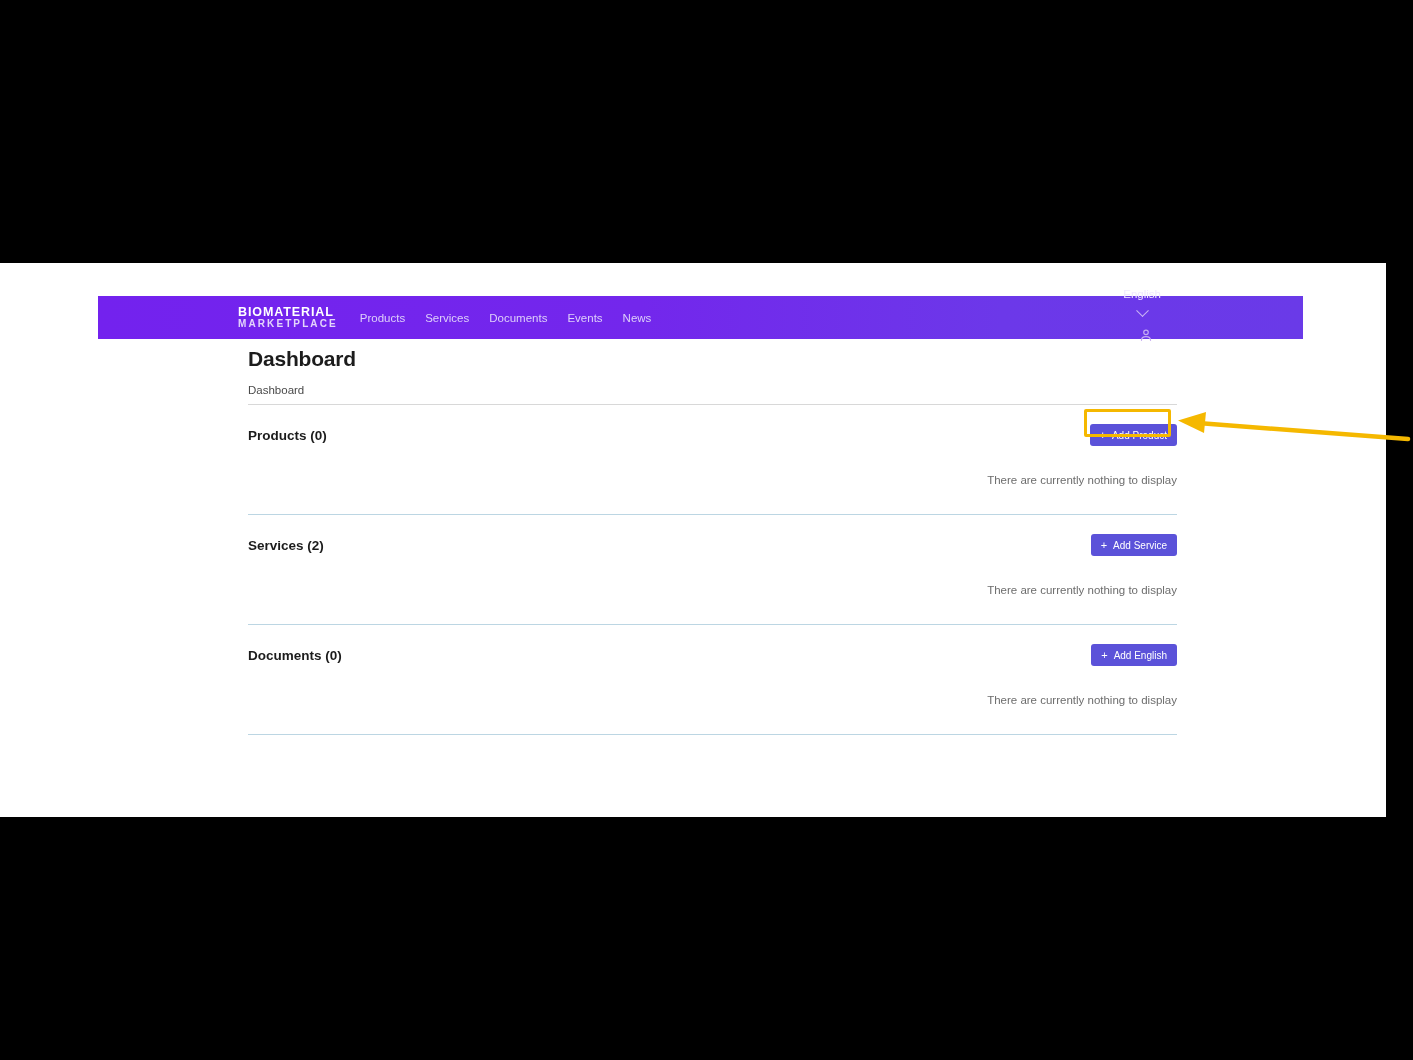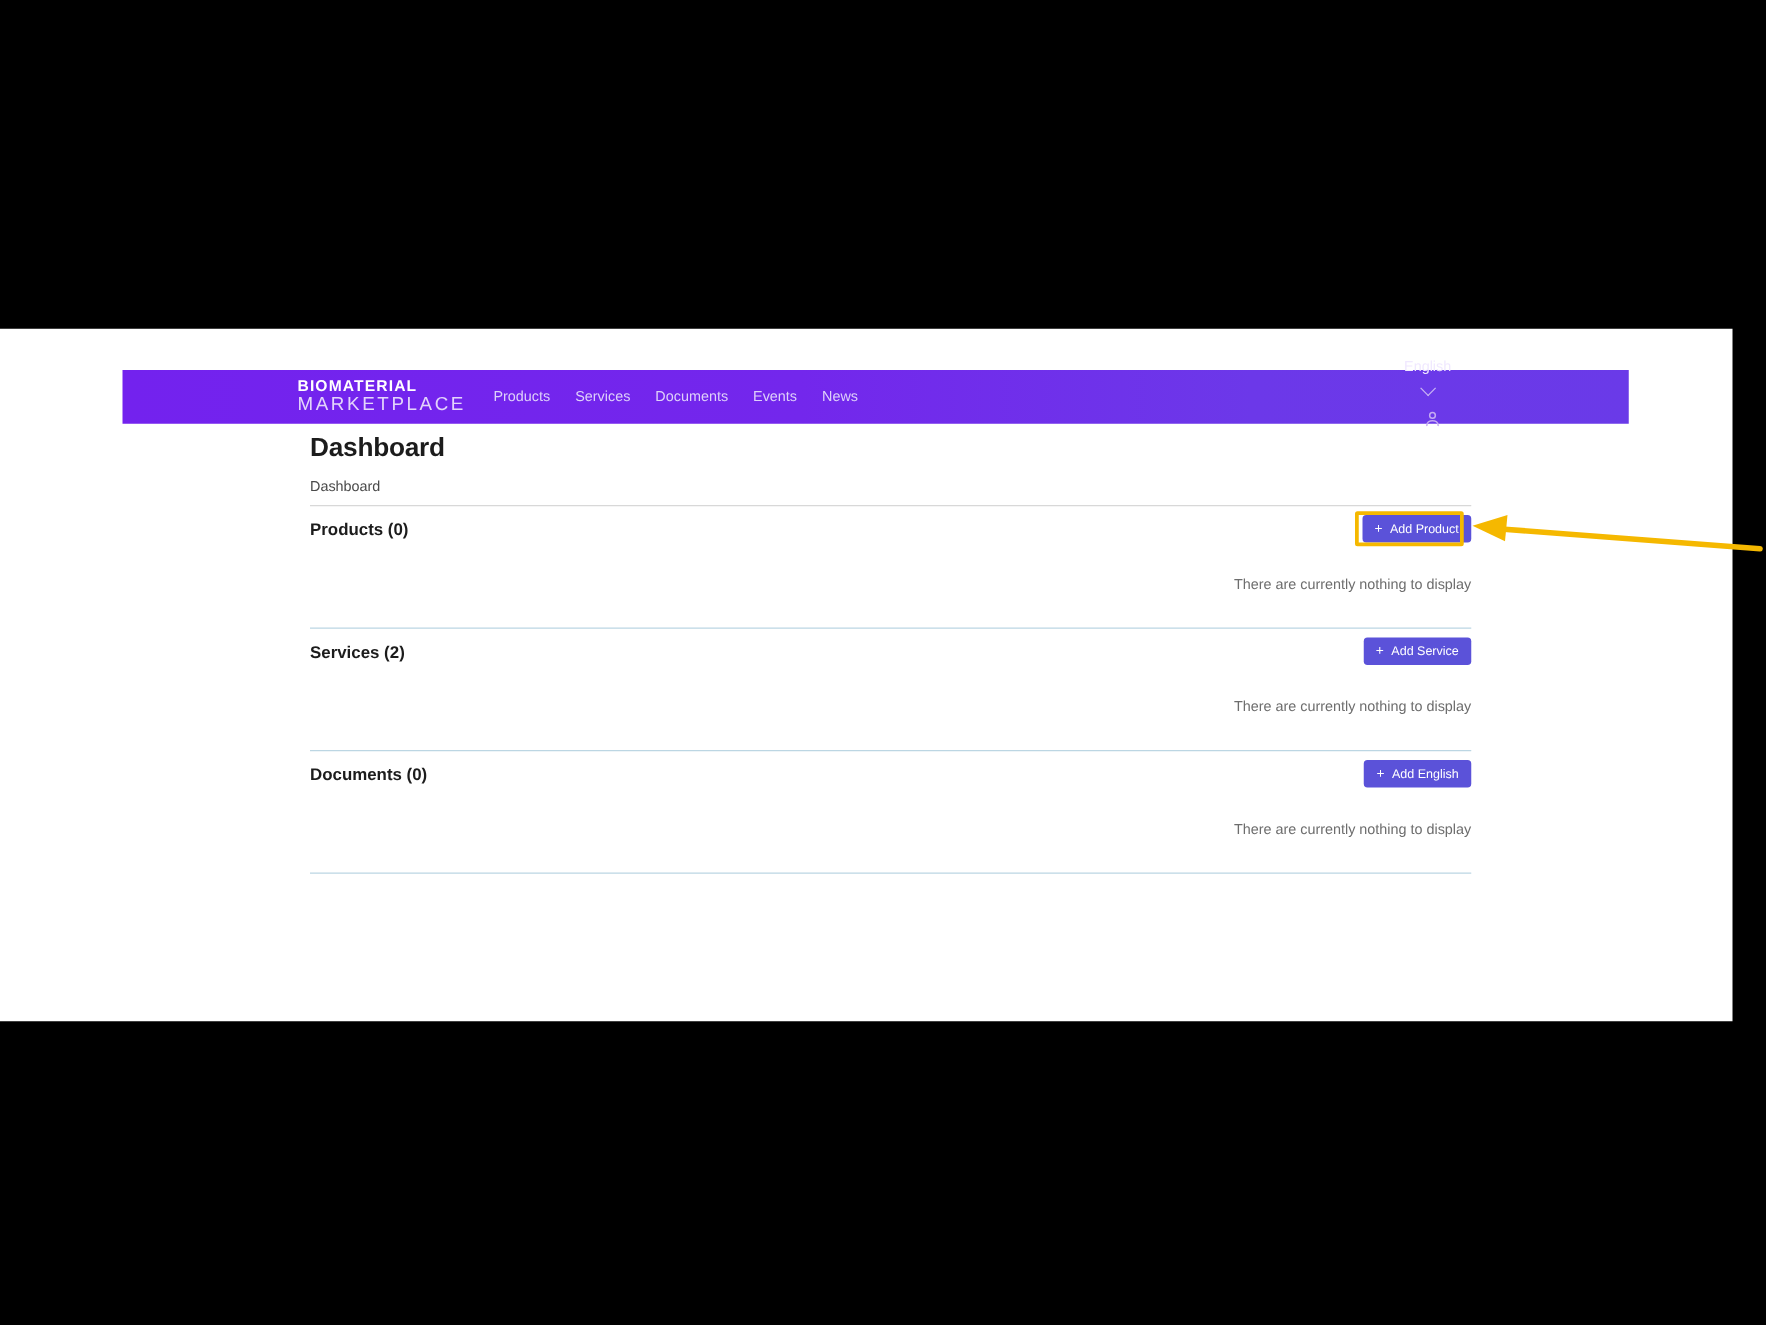--- a/index.html
+++ b/index.html
@@ -42,22 +42,22 @@
   }
   #brand .brand-top {
     display: block;
     font-size: 12.5px;
     font-weight: bold;
     letter-spacing: 0.9px;
     color: #ffffff;
   }
   #brand .brand-bottom {
     display: block;
-    font-size: 15px;
-    font-weight: 400;
+    font-size: 10px;
+    font-weight: 700;
     letter-spacing: 2.1px;
     color: #e3d4fb;
   }
 
   #mainnav {
     display: flex;
     align-items: center;
     gap: 20px;
     margin-left: 22px;
     margin-top: 1px;
@@ -112,21 +112,21 @@
     color: #4a4a4a;
   }
 
   .section { position: relative; }
 
   .section-head {
     display: flex;
     align-items: center;
     justify-content: space-between;
     height: 30px;
-    margin-top: 3px;
+    margin-top: 15px;
   }
 
   .section-title {
     font-size: 13.5px;
     font-weight: 600;
     color: #1c1c1c;
   }
 
   .add-btn {
     display: inline-flex;

